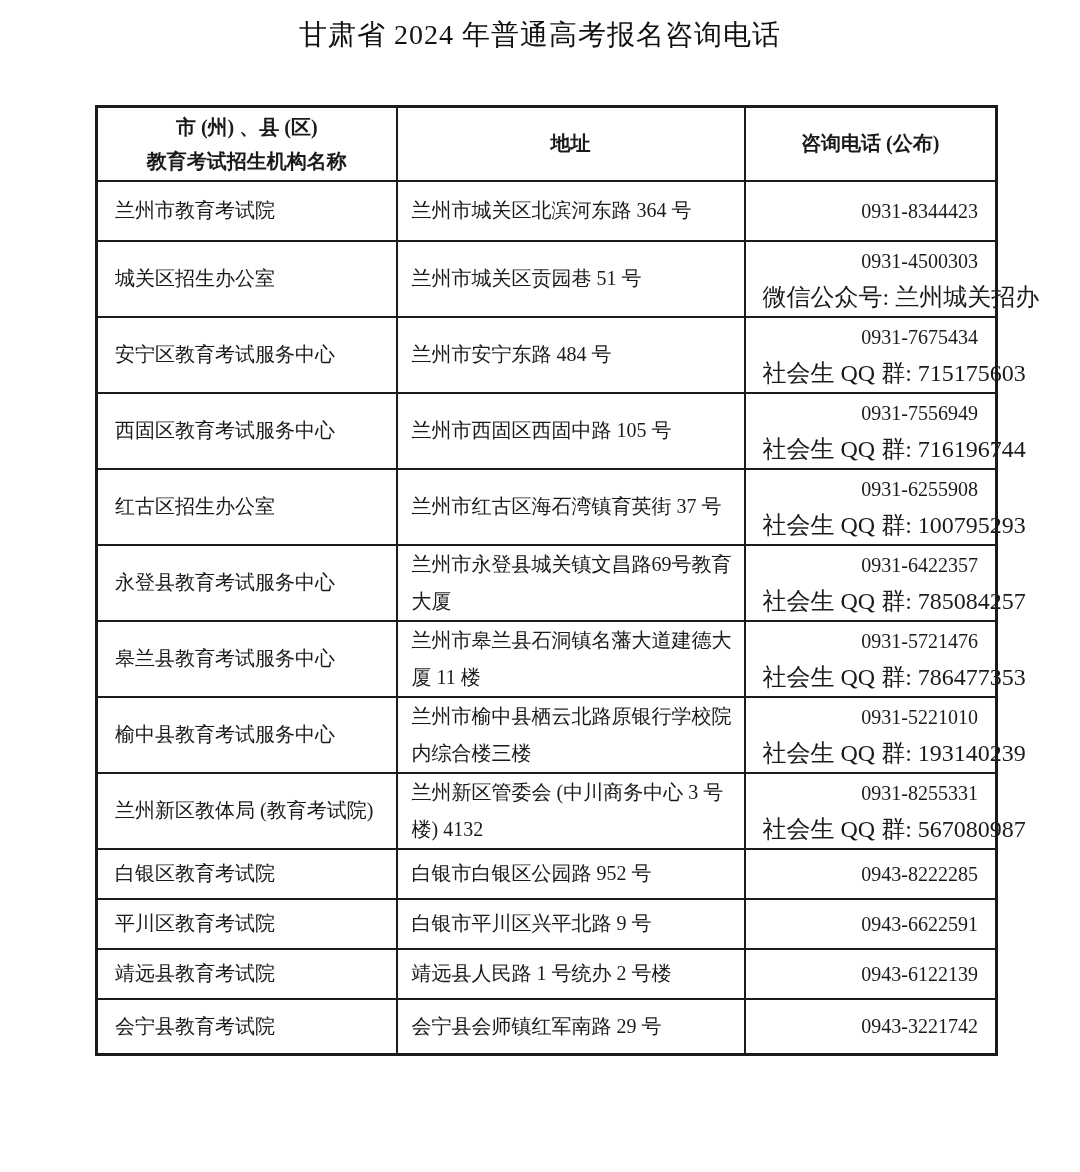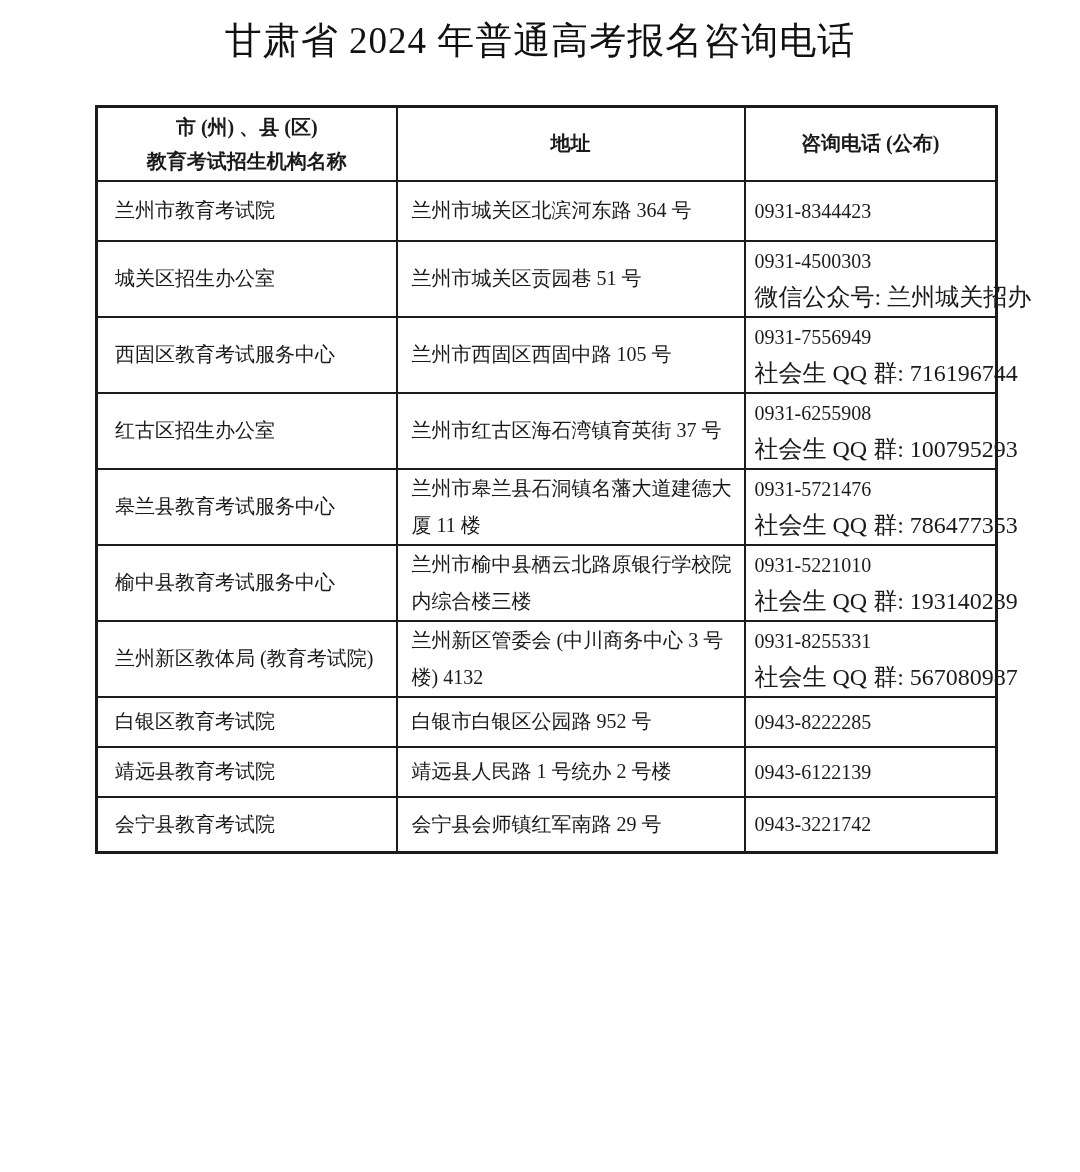--- a/index.html
+++ b/index.html
@@ -12,21 +12,21 @@
     overflow: hidden;
     font-family: "Liberation Serif", "DejaVu Serif", serif;
     color: #1a1a1a;
   }
   .title {
     position: absolute;
     top: 16px;
     left: 0;
     width: 100%;
     text-align: center;
-    font-size: 37px;
+    font-size: 28px;
     font-weight: 500;
     letter-spacing: 1px;
     color: #111111;
   }
   table.phone-table {
     position: absolute;
     top: 105px;
     left: 95px;
     width: 900px;
     border-collapse: collapse;
@@ -53,21 +53,21 @@
     text-align: left;
     padding-left: 17px;
     white-space: nowrap;
     border-radius: 12px;
   }
   td.addr {
     text-align: left;
     padding-left: 14px;
     line-height: 37px;
   }
-  td.phone { text-align: left; padding: 0 9px; }
+  td.phone { text-align: right; padding: 0 17px; }
   .phone-line { line-height: 36px; white-space: nowrap; }
   .phone-extra { line-height: 36px; font-size: 24px; white-space: nowrap; }
 </style>
 </head>
 <body>
 
 <div class="page">
   <h1 class="title">甘肃省 2024 年普通高考报名咨询电话</h1>
 
   <table class="phone-table">
@@ -96,33 +96,49 @@
         </tr>
         <tr class="row-t">
           <td class="name">城关区招生办公室</td>
           <td class="addr">兰州市城关区贡园巷 51 号</td>
           <td class="phone">
             <div class="phone-line">0931-4500303</div>
             <div class="phone-extra">微信公众号: 兰州城关招办</div>
           </td>
         </tr>
         <tr class="row-t">
+          <td class="name">安宁区教育考试服务中心</td>
+          <td class="addr">兰州市安宁东路 484 号</td>
+          <td class="phone">
+            <div class="phone-line">0931-7675434</div>
+            <div class="phone-extra">社会生 QQ 群: 715175603</div>
+          </td>
+        </tr>
+        <tr class="row-t">
           <td class="name">西固区教育考试服务中心</td>
           <td class="addr">兰州市西固区西固中路 105 号</td>
           <td class="phone">
             <div class="phone-line">0931-7556949</div>
             <div class="phone-extra">社会生 QQ 群: 716196744</div>
           </td>
         </tr>
         <tr class="row-t">
           <td class="name">红古区招生办公室</td>
           <td class="addr">兰州市红古区海石湾镇育英街 37 号</td>
           <td class="phone">
             <div class="phone-line">0931-6255908</div>
             <div class="phone-extra">社会生 QQ 群: 100795293</div>
+          </td>
+        </tr>
+        <tr class="row-t">
+          <td class="name">永登县教育考试服务中心</td>
+          <td class="addr">兰州市永登县城关镇文昌路69号教育大厦</td>
+          <td class="phone">
+            <div class="phone-line">0931-6422357</div>
+            <div class="phone-extra">社会生 QQ 群: 785084257</div>
           </td>
         </tr>
         <tr class="row-t">
           <td class="name">皋兰县教育考试服务中心</td>
           <td class="addr">兰州市皋兰县石洞镇名藩大道建德大厦 11 楼</td>
           <td class="phone">
             <div class="phone-line">0931-5721476</div>
             <div class="phone-extra">社会生 QQ 群: 786477353</div>
           </td>
         </tr>
@@ -143,20 +159,27 @@
           </td>
         </tr>
         <tr class="row-s">
           <td class="name">白银区教育考试院</td>
           <td class="addr">白银市白银区公园路 952 号</td>
           <td class="phone">
             <div class="phone-line">0943-8222285</div>
           </td>
         </tr>
         <tr class="row-s">
+          <td class="name">平川区教育考试院</td>
+          <td class="addr">白银市平川区兴平北路 9 号</td>
+          <td class="phone">
+            <div class="phone-line">0943-6622591</div>
+          </td>
+        </tr>
+        <tr class="row-s">
           <td class="name">靖远县教育考试院</td>
           <td class="addr">靖远县人民路 1 号统办 2 号楼</td>
           <td class="phone">
             <div class="phone-line">0943-6122139</div>
           </td>
         </tr>
         <tr class="row-s">
           <td class="name">会宁县教育考试院</td>
           <td class="addr">会宁县会师镇红军南路 29 号</td>
           <td class="phone">

